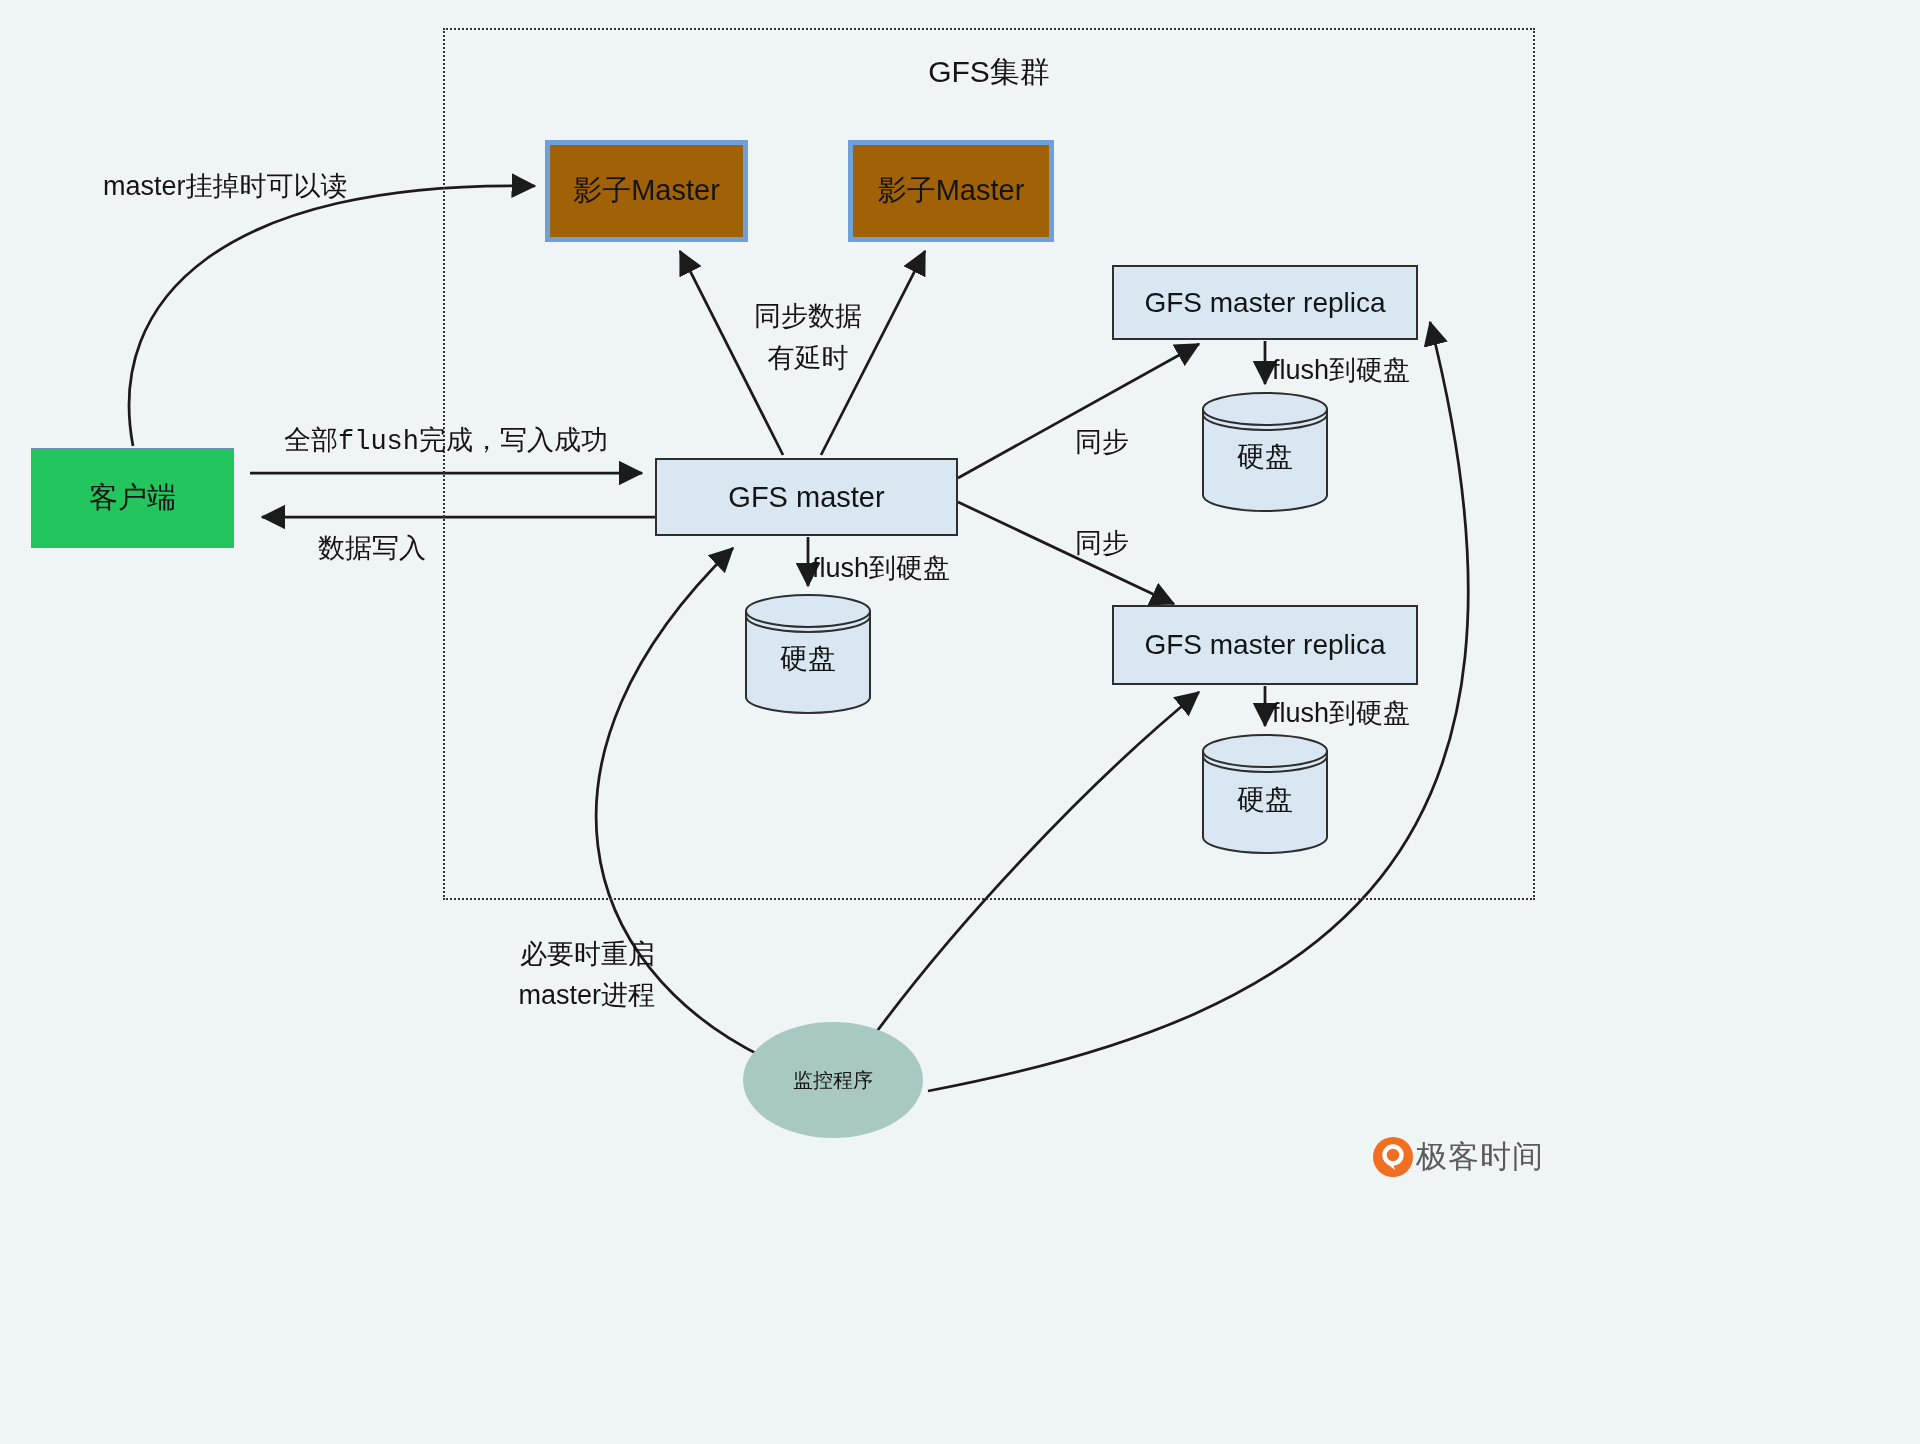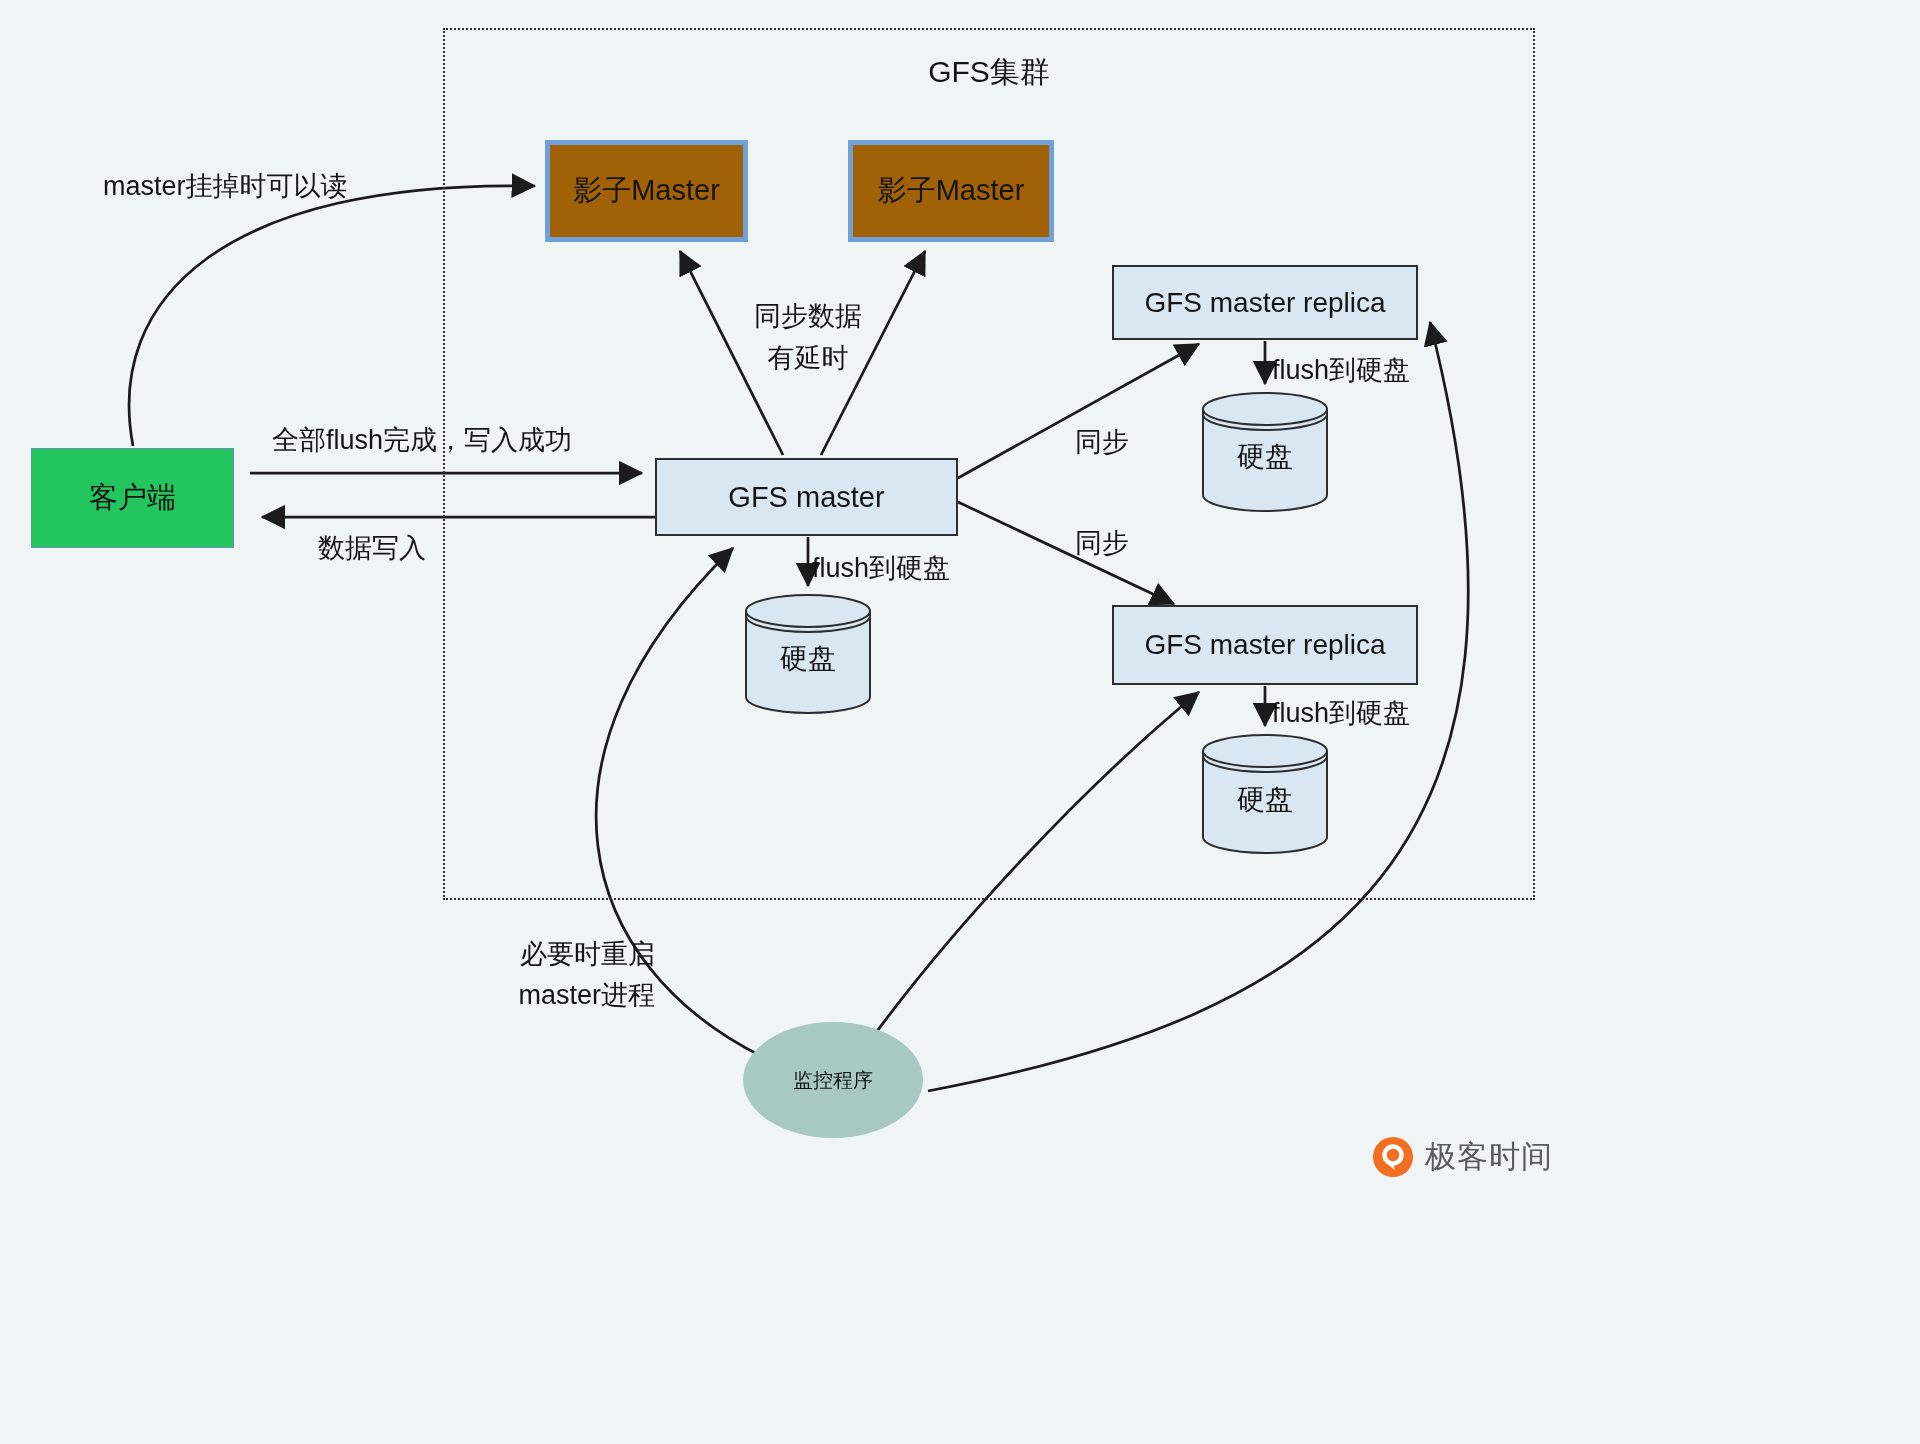--- a/index.html
+++ b/index.html
@@ -27,32 +27,32 @@
   .monitor       { left:743px;  top:1022px; width:180px; height:116px; background:#a7c9c2;
                    border-radius:50%; font-size:20px; }
 
   .disk-label { position:absolute; transform:translateX(-50%); font-size:28px; }
   .disk-label.d1 { left:808px;  top:640px; }
   .disk-label.d2 { left:1265px; top:438px; }
   .disk-label.d3 { left:1265px; top:781px; }
 
   .lbl { position:absolute; font-size:27px; white-space:nowrap; }
   .lbl-read          { left:103px;  top:168px; }
-  .lbl-write-success { left:272px;  top:422px; }
+  .lbl-write-success { left:284px;  top:422px;font-family:Liberation Mono, monospace; }
   .lbl-data-write    { left:318px;  top:530px; }
   .lbl-sync-shadow   { left:738px;  top:296px; width:140px; text-align:center; line-height:1.55; white-space:normal; }
   .lbl-sync-top      { left:1075px; top:424px; }
   .lbl-sync-bottom   { left:1075px; top:525px; }
   .lbl-flush-m       { left:812px;  top:550px; }
   .lbl-flush-rt      { left:1272px; top:352px; }
   .lbl-flush-rb      { left:1272px; top:695px; }
   .lbl-restart       { left:455px;  top:934px; width:200px; text-align:right; line-height:1.5; white-space:normal; }
   .lbl-switch        { left:890px;  top:918px; width:240px; text-align:center; line-height:1.5; white-space:normal; }
 
-  .brand { position:absolute; left:1372px; top:1136px; display:flex; align-items:center; gap:11px;justify-content:space-between; }
+  .brand { position:absolute; left:1372px; top:1136px; display:flex; align-items:center; gap:2px;justify-content:space-between; }
   .brand-text { font-size:31px; color:#5a5b5d; font-weight:500; letter-spacing:1px; }
 </style>
 </head>
 <body>
 
 <div class="stage">
 
   <svg class="arrows" viewBox="0 0 1920 1444">
     <defs>
       <marker id="ah" markerWidth="9" markerHeight="9" refX="8.5" refY="4.5" orient="auto">

